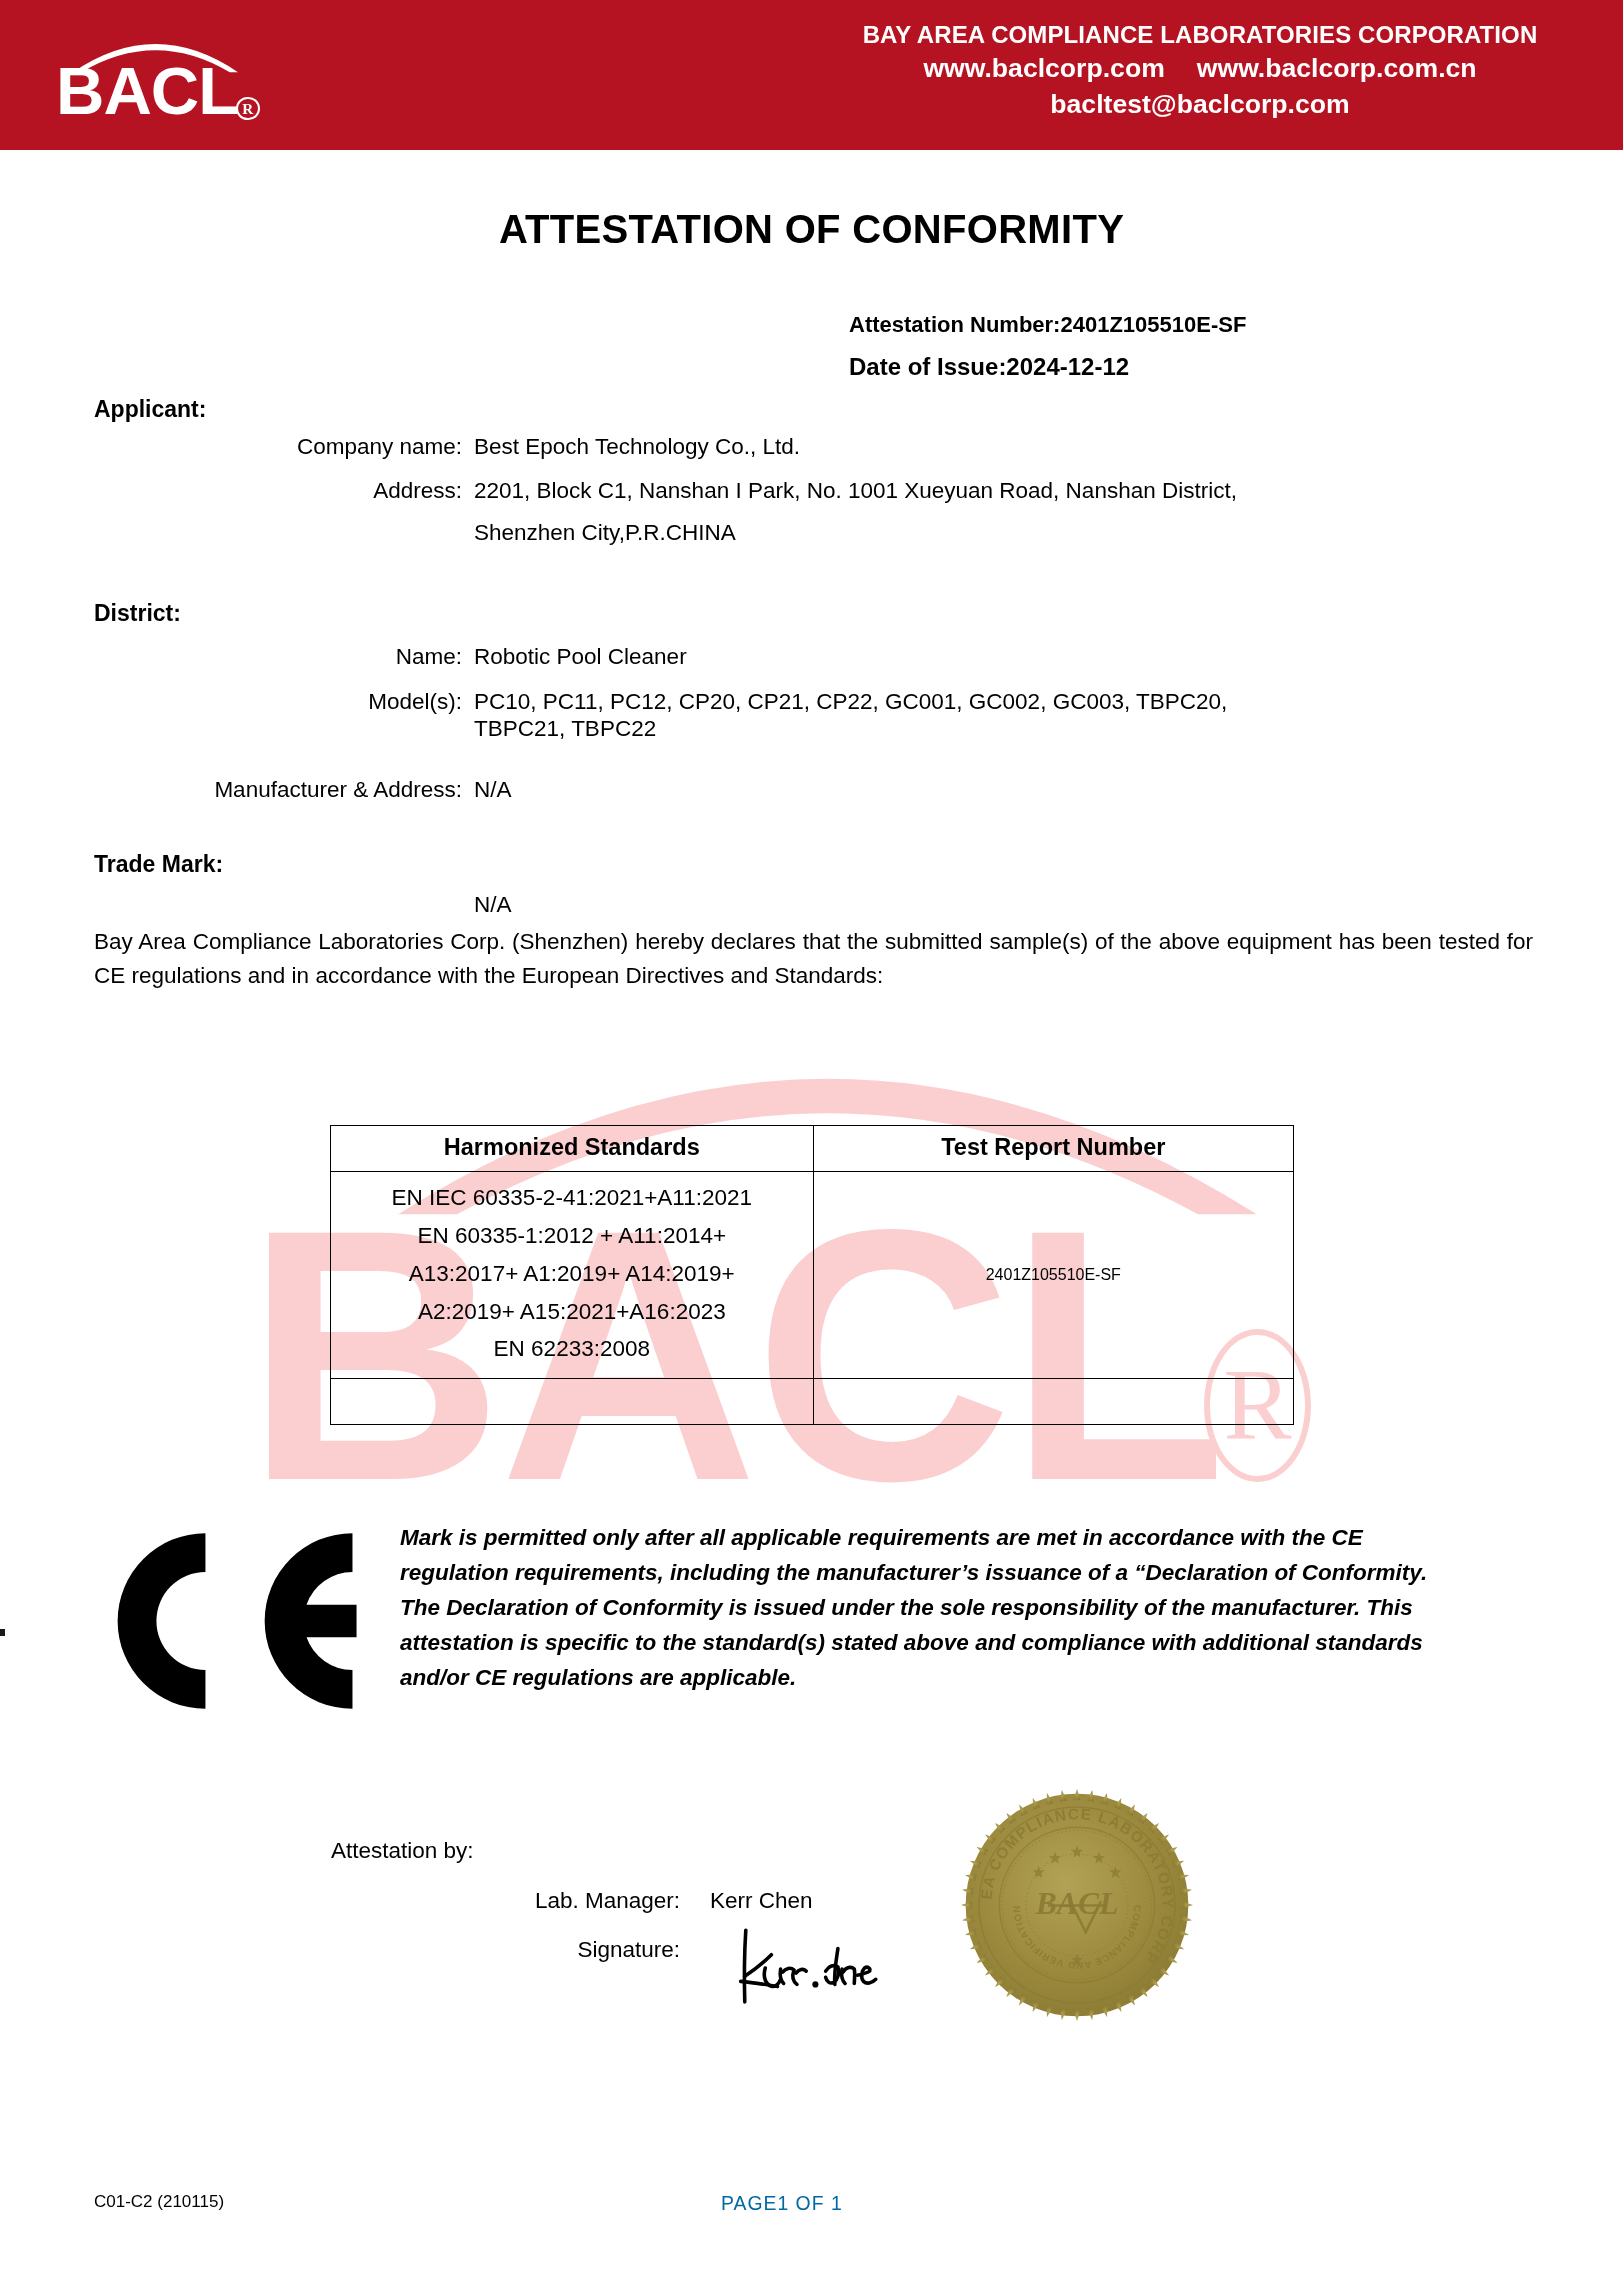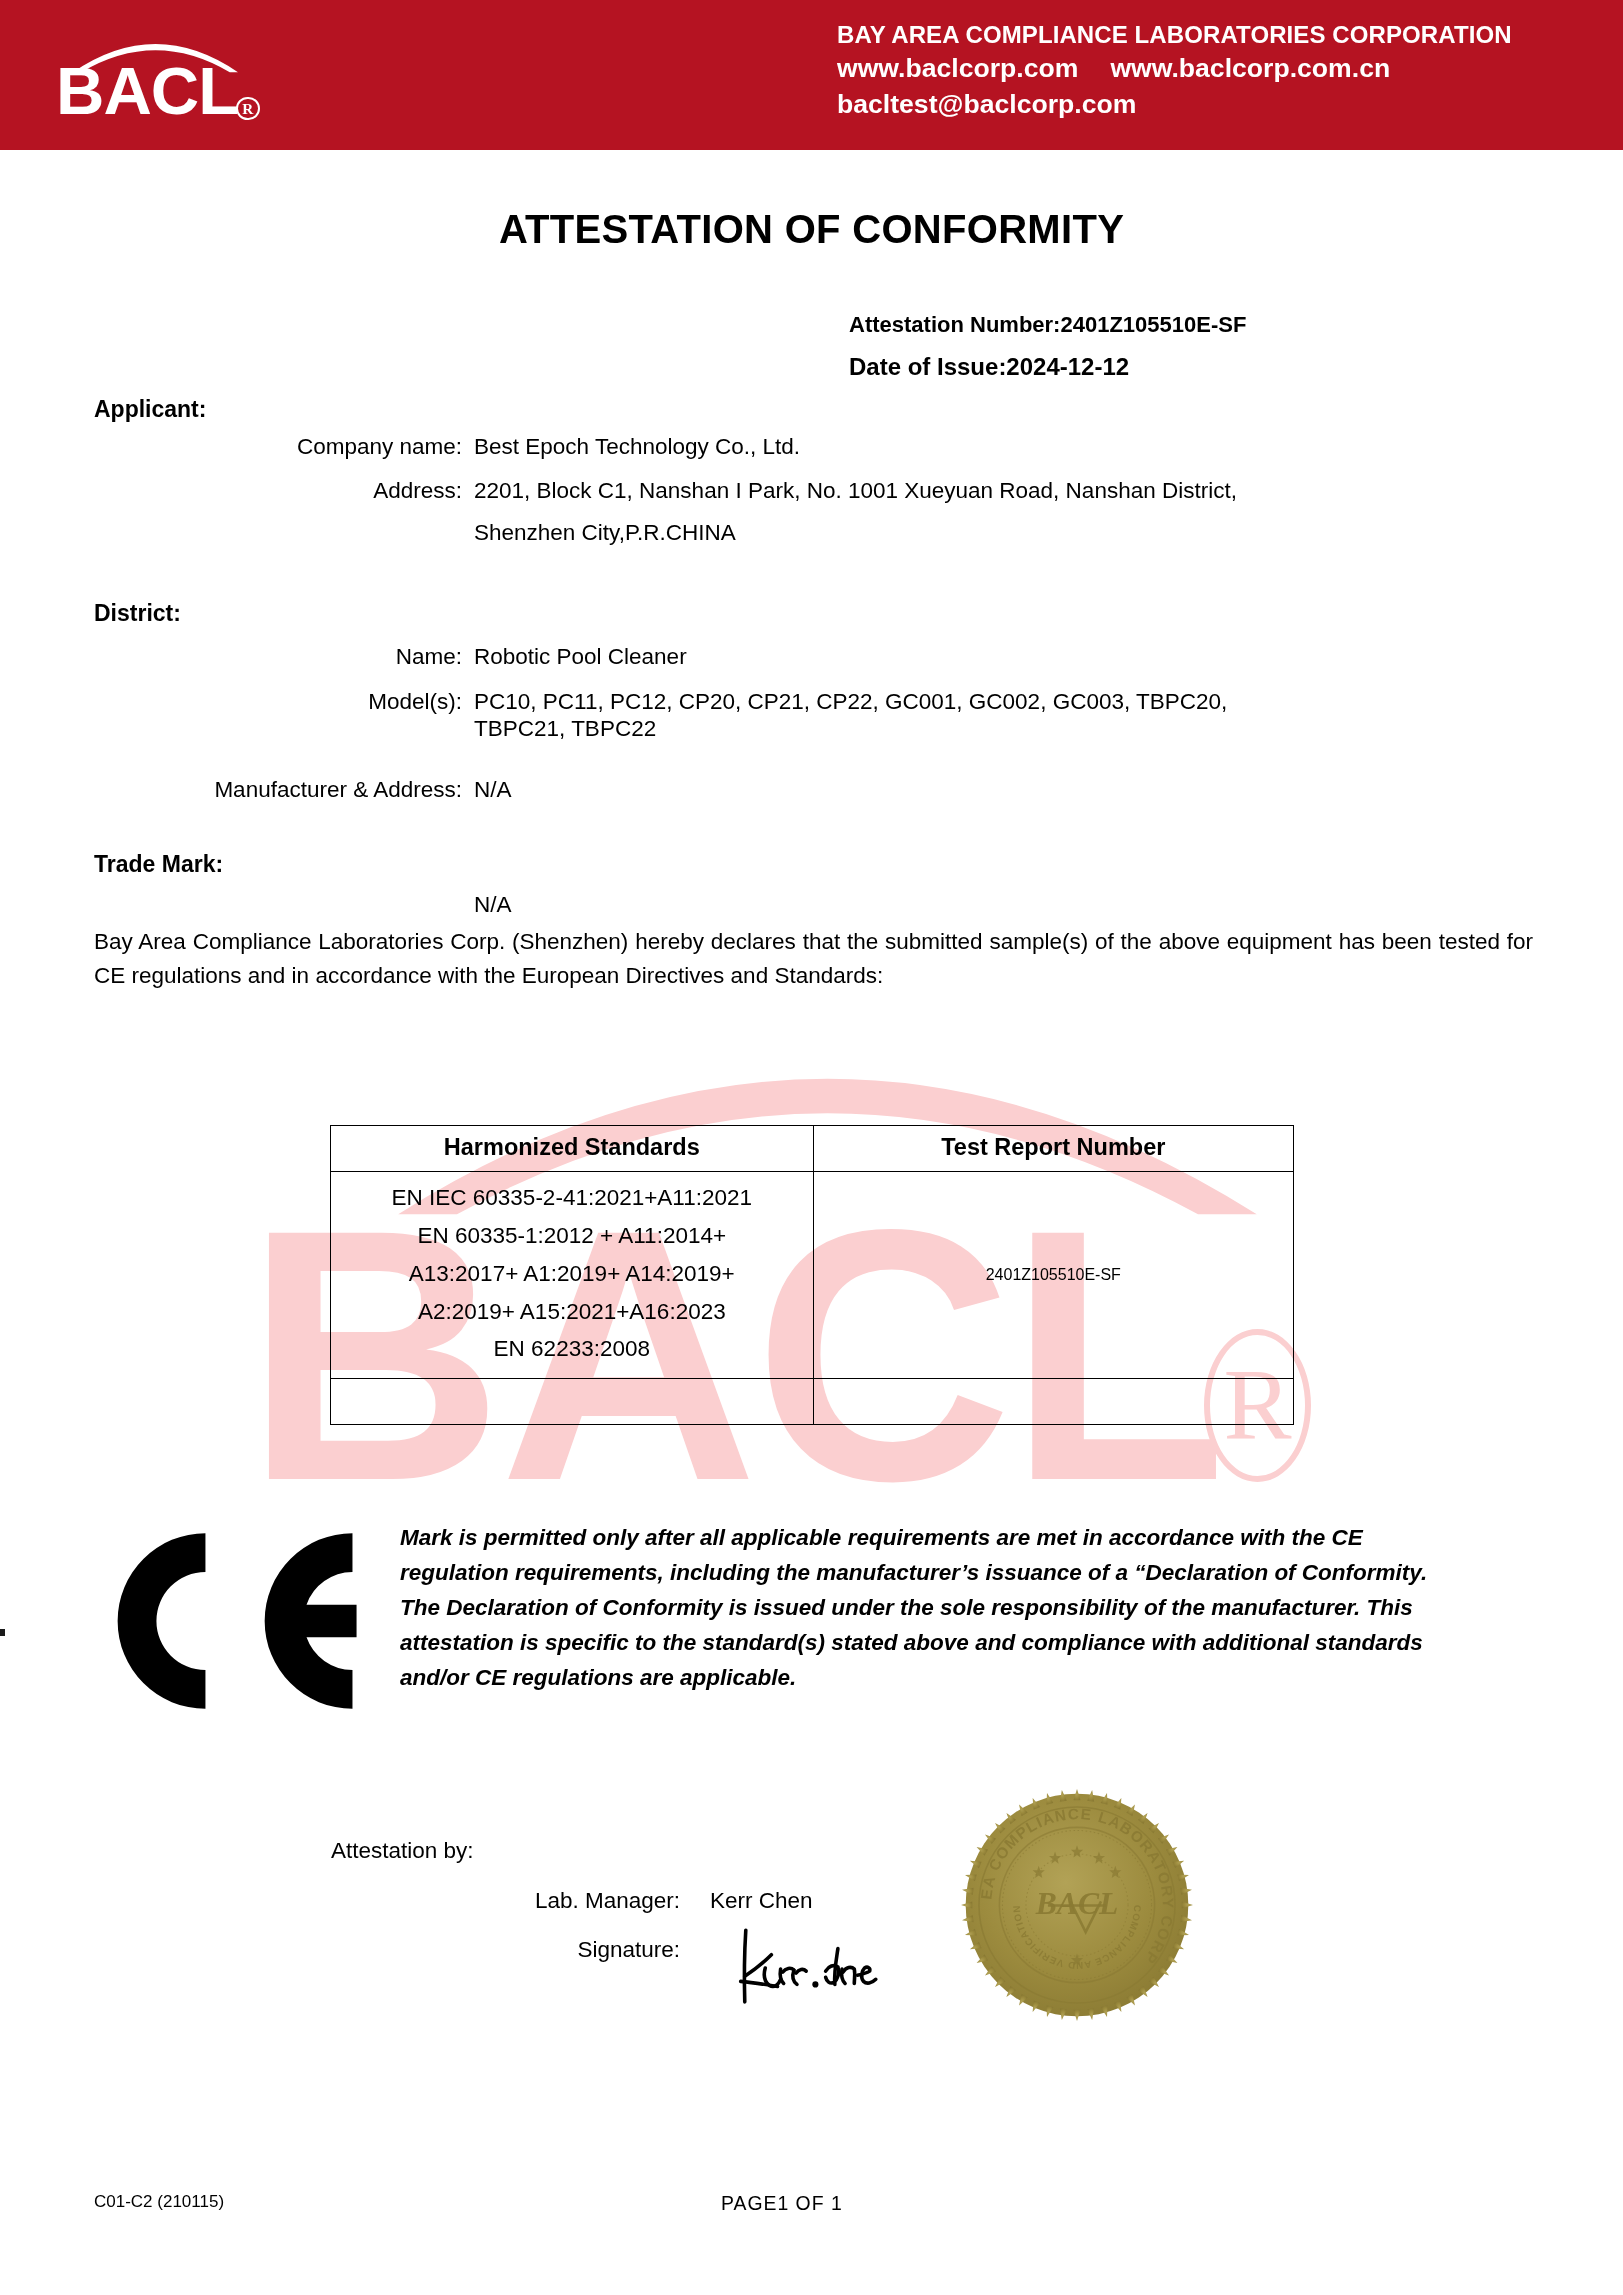--- a/index.html
+++ b/index.html
@@ -55,21 +55,21 @@
     font-size: 15.3px;
     font-weight: bold;
     text-align: center;
     line-height: 20.4px;
     font-family: "Liberation Serif", serif;
   }
   .header-contact {
     position: absolute;
     right: 60px; top: 20.4px;
     width: 726px;
-    text-align: left;
+    text-align: center;
     color: #ffffff;
   }
   .hc-line1 {
     font-size: 24px;
     font-weight: bold;
     letter-spacing: 0.1px;
     line-height: 1.28;
     white-space: nowrap;
   }
   .hc-line2 {
@@ -307,21 +307,21 @@
     position: absolute;
     left: 94px; top: 2192px;
     font-size: 17px;
     color: #000;
     white-space: nowrap;
   }
   .footer-center {
     position: absolute;
     left: 721px; top: 2192px;
     font-size: 19.4px;
-    color: #000000;
+    color: #0369a1;
     white-space: nowrap;
     letter-spacing: 1px;
   }
 </style>
 </head>
 <body>
 
 <div class="page">
 
   <div class="header-band">

